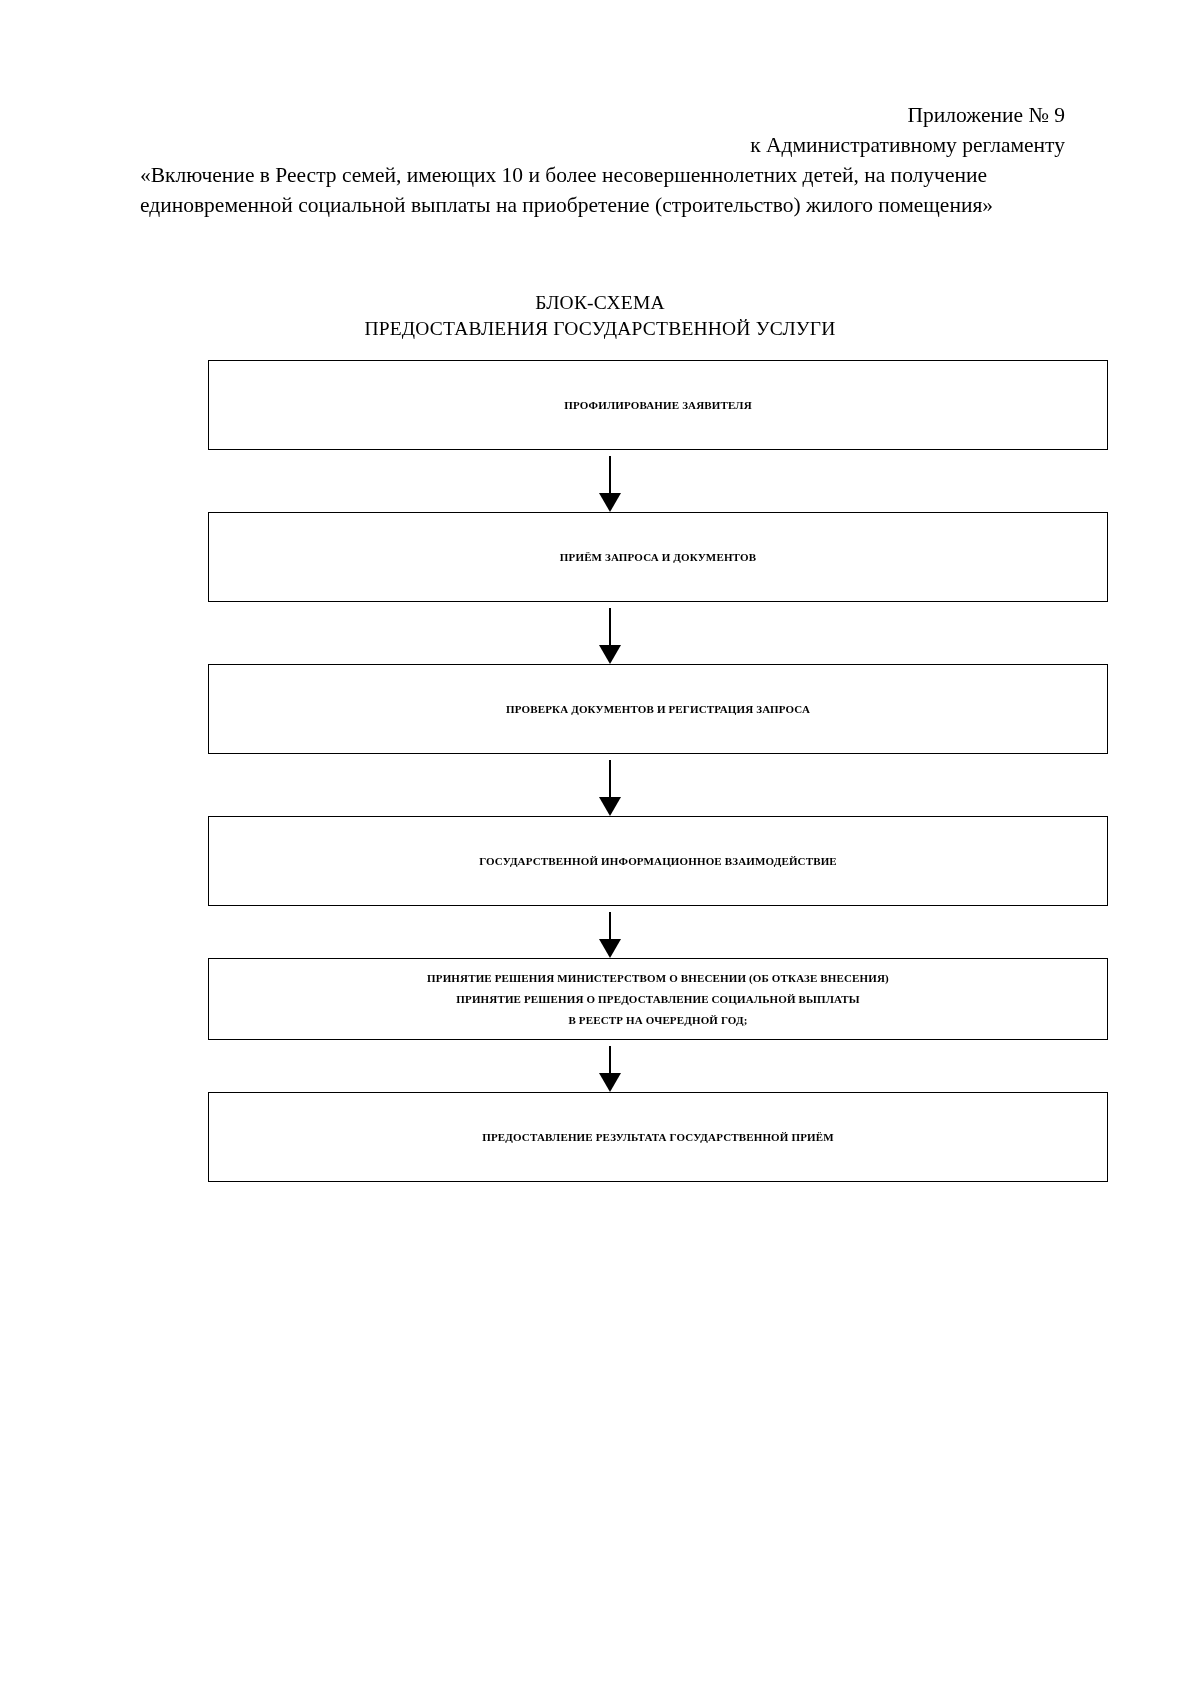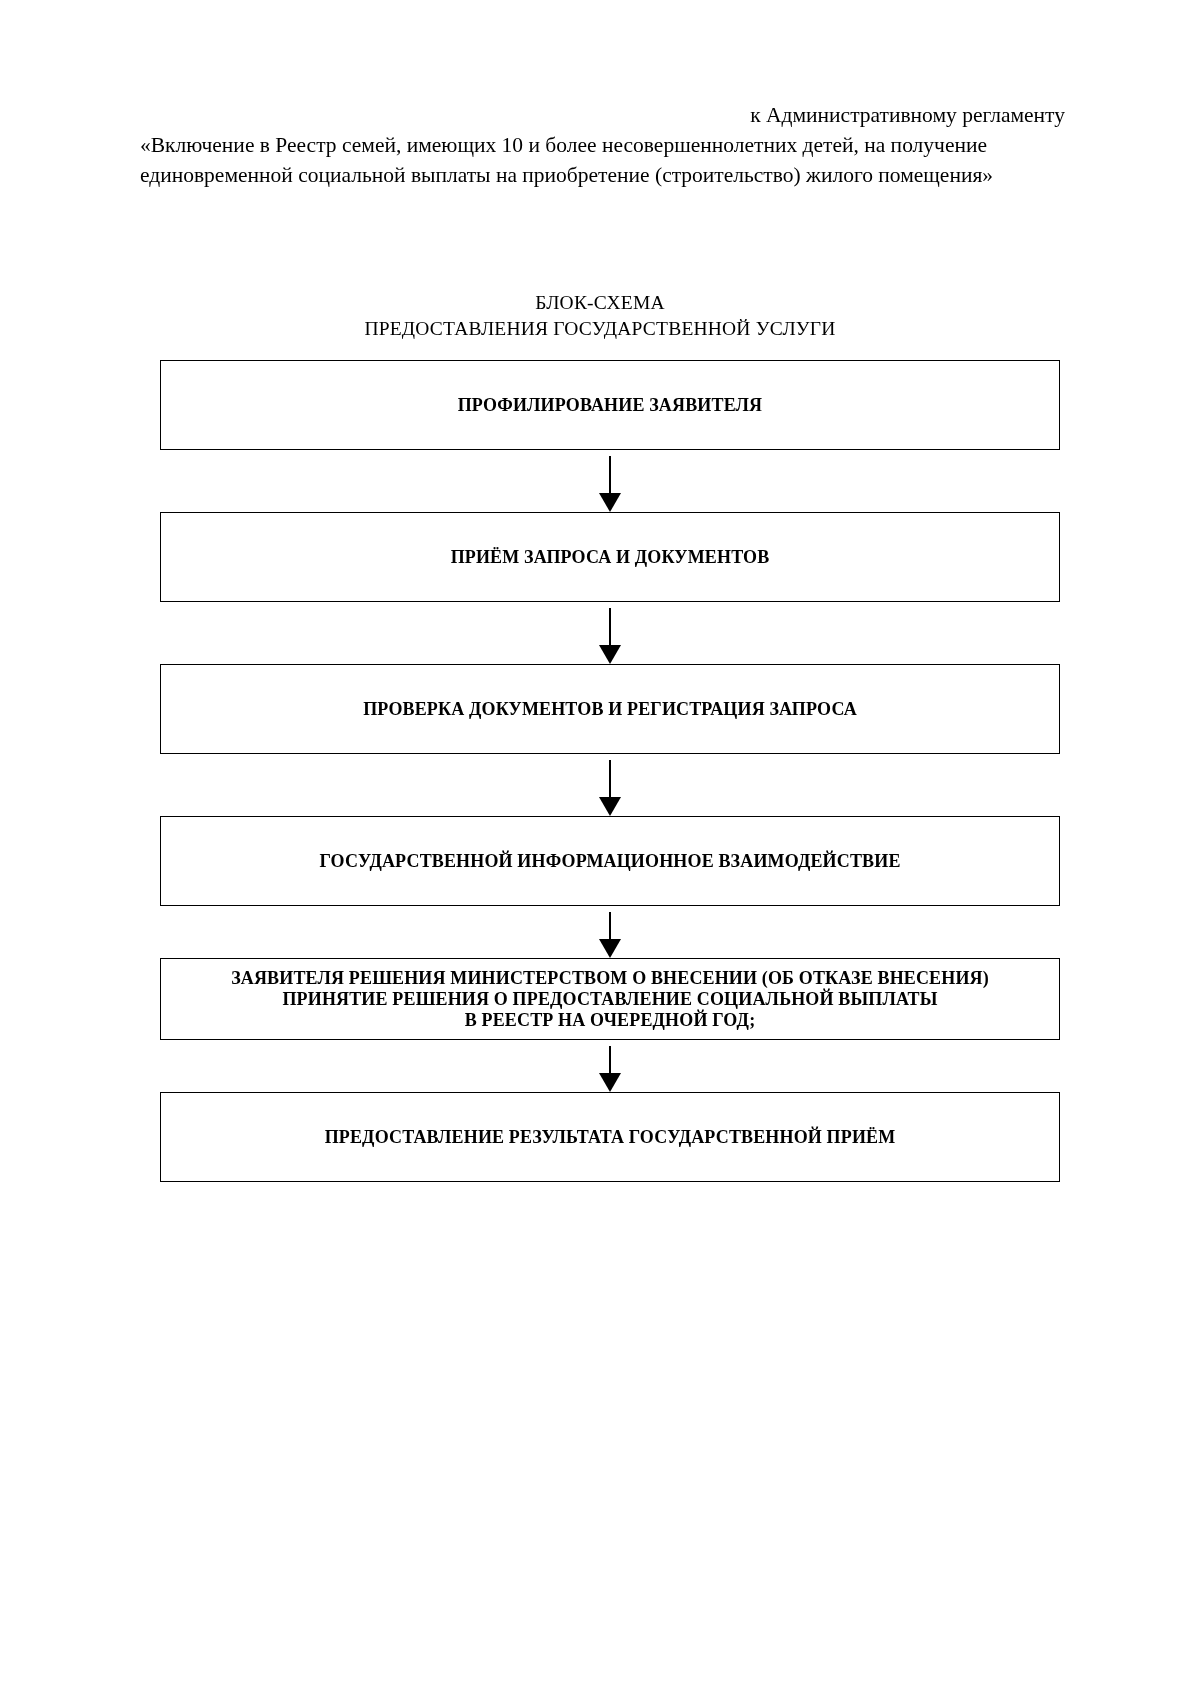--- a/index.html
+++ b/index.html
@@ -66,24 +66,25 @@
   .node {
     box-sizing: border-box;
     width: 900px;
     border: 1.6px solid #000000;
     background: #ffffff;
     display: flex;
     align-items: center;
     justify-content: center;
     text-align: center;
     font-weight: bold;
-    font-size: 18px;
+    font-size: 11px;
     line-height: 21px;
     letter-spacing: 0.15px;
     padding: 6px 14px;
+    margin-left: 48px;
   }
   .node.h-tall   { height: 90px; }
   .node.h-multi  { height: 82px; }
 
   .node .node-text {
     display: block;
     width: 100%;
   }
   .node .node-text span { display: block; }
 
@@ -114,20 +115,21 @@
     border-right: 11px solid transparent;
     border-top: 19px solid #000000;
   }
 </style>
 </head>
 <body>
 
 <div class="page">
 
   <div class="header">
+    <div class="line-right">Приложение № 9</div>
     <div class="line-right">к Административному регламенту</div>
     <div class="line-center">«Включение в Реестр семей, имеющих 10 и более несовершеннолетних детей, на получение</div>
     <div class="line-center">единовременной социальной выплаты на приобретение (строительство) жилого помещения»</div>
   </div>
 
   <div class="chart-title">
     <div>БЛОК-СХЕМА</div>
     <div>ПРЕДОСТАВЛЕНИЯ ГОСУДАРСТВЕННОЙ УСЛУГИ</div>
   </div>
 
@@ -172,21 +174,21 @@
       </span>
     </div>
 
     <div class="connector short">
       <div class="shaft"></div>
       <div class="head"></div>
     </div>
 
     <div class="node h-multi">
       <span class="node-text">
-        <span>ЗАЯВИТЕЛЯ РЕШЕНИЯ МИНИСТЕРСТВОМ О ВНЕСЕНИИ (ОБ ОТКАЗЕ ВНЕСЕНИЯ)</span>
+        <span>ПРИНЯТИЕ РЕШЕНИЯ МИНИСТЕРСТВОМ О ВНЕСЕНИИ (ОБ ОТКАЗЕ ВНЕСЕНИЯ)</span>
         <span>ПРИНЯТИЕ РЕШЕНИЯ О ПРЕДОСТАВЛЕНИЕ СОЦИАЛЬНОЙ ВЫПЛАТЫ</span>
         <span>В РЕЕСТР НА ОЧЕРЕДНОЙ ГОД;</span>
       </span>
     </div>
 
     <div class="connector short">
       <div class="shaft"></div>
       <div class="head"></div>
     </div>
 

